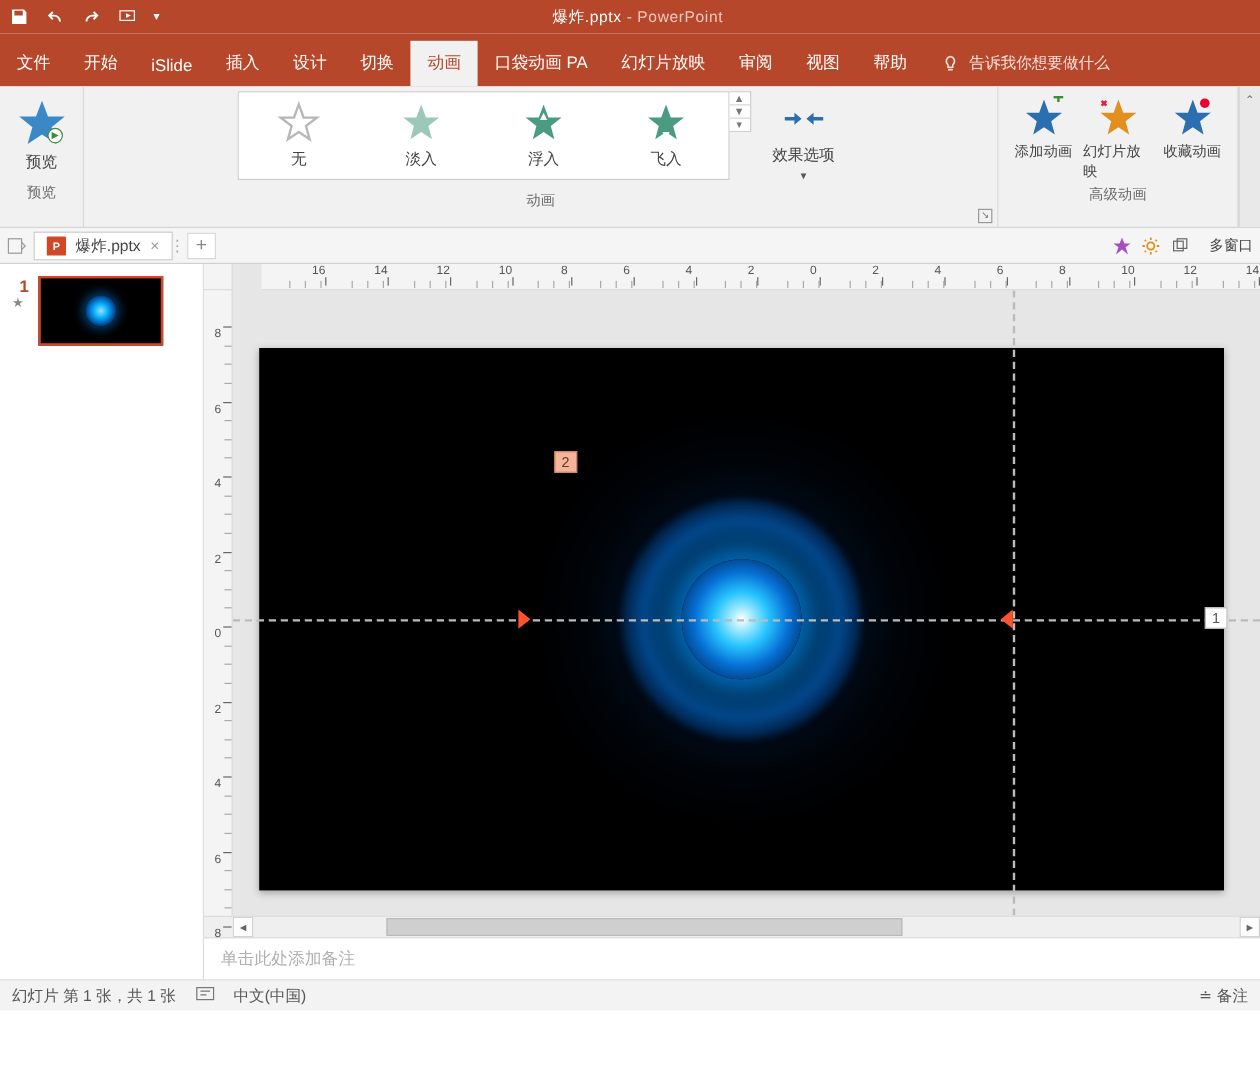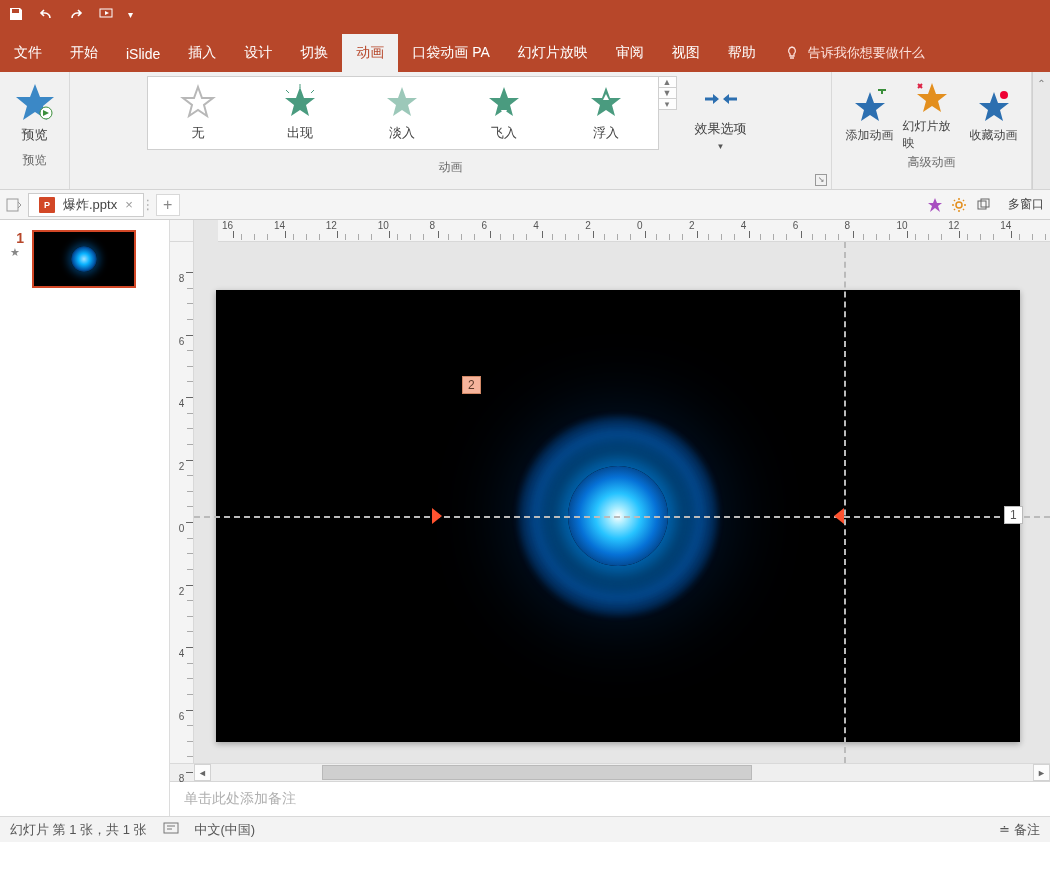--- a/index.html
+++ b/index.html
@@ -39,21 +39,21 @@
 .gallery-spin{width:18px;border:1px solid #cfcfcf;border-left:none;display:flex;flex-direction:column;}
 .gallery-spin div{flex:1;display:flex;align-items:center;justify-content:center;font-size:9px;color:#777;background:#fdfdfd;border-bottom:1px solid #cfcfcf;}
 .gallery-spin div:last-child{border-bottom:none;}
 
 .effect-opts{display:flex;flex-direction:column;align-items:center;gap:4px;padding:6px 8px;}
 .effect-opts svg{width:44px;height:34px;}
 .effect-opts .tri{font-size:8px;color:#555;}
 
 .dialog-launch{position:absolute;right:4px;bottom:3px;width:12px;height:12px;border:1px solid #999;font-size:8px;text-align:center;color:#777;line-height:10px;}
 
-.adv-btns{display:flex;gap:4px;align-items:center;}
+.adv-btns{display:flex;gap:4px;}
 .adv-btn{display:flex;flex-direction:column;align-items:center;width:58px;padding-top:4px;}
 .adv-btn svg{width:36px;height:36px;}
 .adv-btn .txt{font-size:12px;margin-top:2px;}
 
 .ribbon-collapse{width:18px;background:#e9e9e9;border-left:1px solid #d0d0d0;display:flex;align-items:flex-start;justify-content:center;padding-top:6px;font-size:10px;color:#777;}
 
 
 .docsbar{height:30px;background:#f5f5f5;border-bottom:1px solid #d0d0d0;display:flex;align-items:center;}
 .docicon{width:28px;height:100%;display:flex;align-items:center;justify-content:center;}
 .doctab{height:24px;display:flex;align-items:center;gap:8px;padding:0 10px;border:1px solid #ccc;background:#fff;font-size:13px;}
@@ -68,21 +68,21 @@
 .workspace{display:flex;height:596px;}
 .thumbs{width:170px;background:#fff;border-right:1px solid #dcdcdc;padding:10px;}
 .thumb-item{display:flex;gap:8px;}
 .thumb-num{width:14px;text-align:right;color:#b7472a;font-weight:bold;font-size:14px;}
 .thumb-star{font-size:11px;color:#888;}
 .thumb{width:104px;height:58px;border:2px solid #d24726;background:#000;position:relative;display:flex;align-items:center;justify-content:center;}
 .thumb .orb{width:26px;height:26px;border-radius:50%;background:radial-gradient(circle,#9fe0ff 0%,#0ab3ff 30%,#0156a8 60%,#000 85%);box-shadow:0 0 8px 3px rgba(0,144,255,0.4);}
 
 .editor{flex:1;background:#e6e6e6;position:relative;display:flex;flex-direction:column;}
 .hruler{height:22px;background:#f4f4f4;border-bottom:1px solid #d8d8d8;position:relative;margin-left:24px;overflow:hidden;}
-.hruler .tick{position:absolute;top:0;font-size:10px;color:#555;}
+.hruler .tick{position:absolute;top:0;font-size:10px;color:#555;margin-left:38px;}
 .hruler .tick .n{position:relative;left:-6px;}
 .hruler .tick .ln{width:1px;height:7px;background:#666;margin:0 auto;}
 .hruler .minor{position:absolute;top:14px;width:1px;height:6px;background:#aaa;}
 
 .stage-row{flex:1;display:flex;position:relative;}
 .vruler{width:24px;background:#f4f4f4;border-right:1px solid #d8d8d8;position:relative;}
 .vruler .tick{position:absolute;left:0;font-size:10px;color:#555;width:100%;text-align:center;}
 .vruler .tick .ln{height:1px;width:7px;background:#666;float:right;}
 .vruler .minor{position:absolute;right:0;height:1px;width:6px;background:#aaa;}
 
@@ -124,20 +124,23 @@
           <path fill="none" stroke="#fff" stroke-width="1.6" d="M12 12a5 5 0 0 0-5-5H3m3-3L3 7l3 3"></path>
         </svg></span>
     <span class="ico"><svg viewBox="0 0 16 16">
           <path fill="none" stroke="#fff" stroke-width="1.6" d="M4 12a5 5 0 0 1 5-5h4m-3-3 3 3-3 3"></path>
         </svg></span>
     <span class="ico"><svg viewBox="0 0 16 16">
           <rect x="2" y="3" width="12" height="8" fill="none" stroke="#fff"></rect>
           <path d="M7 5l4 2-4 2z" fill="#fff"></path>
         </svg></span>
     <span style="font-size:10px;">▾</span>
+  </div>
+  <div class="title">
+    <span class="doc">爆炸.pptx</span><span class="app"> - </span><span class="app">PowerPoint</span>
   </div>
   <div style="width:120px"></div>
 </div>
 
 <div class="ribbontabs">
   <div class="tab">文件</div>
   <div class="tab">开始</div>
   <div class="tab">iSlide</div>
   <div class="tab">插入</div>
   <div class="tab">设计</div>
@@ -176,48 +179,37 @@
     <div class="gallery-wrap">
       <div class="gallery">
         <div class="item">
           <svg viewBox="0 0 36 36">
               <polygon points="18,3 22,14 33,14 24,21 27,32 18,26 9,32 12,21 3,14 14,14" fill="none" stroke="#b8b8b8" stroke-width="2"></polygon>
             </svg>
           <div class="txt">无</div>
         </div>
         <div class="item">
           <svg viewBox="0 0 36 36">
-              <polygon points="18,3 22,14 33,14 24,21 27,32 18,26 9,32 12,21 3,14 14,14" fill="#4a9b7f"></polygon>
-              <g stroke="#4a9b7f">
-                <line x1="18" y1="0" x2="18" y2="4"></line>
-                <line x1="4" y1="6" x2="7" y2="9"></line>
-                <line x1="32" y1="6" x2="29" y2="9"></line>
-              </g>
-            </svg>
-          <div class="txt">出现</div>
-        </div>
-        <div class="item">
-          <svg viewBox="0 0 36 36">
               <polygon points="18,3 22,14 33,14 24,21 27,32 18,26 9,32 12,21 3,14 14,14" fill="#4a9b7f" opacity="0.55"></polygon>
             </svg>
           <div class="txt">淡入</div>
+        </div>
+        <div class="item">
+          <svg viewBox="0 0 36 36">
+              <polygon points="18,3 22,14 33,14 24,21 27,32 18,26 9,32 12,21 3,14 14,14" fill="#4a9b7f"></polygon>
+              <path d="M18 10l-3 6h6z" fill="#fff"></path>
+            </svg>
+          <div class="txt">浮入</div>
         </div>
         <div class="item">
           <svg viewBox="0 0 36 36">
               <polygon points="18,3 22,14 33,14 24,21 27,32 18,26 9,32 12,21 3,14 14,14" fill="#4a9b7f"></polygon>
               <path d="M18 32l-3-6h6z" fill="#fff"></path>
             </svg>
           <div class="txt">飞入</div>
-        </div>
-        <div class="item">
-          <svg viewBox="0 0 36 36">
-              <polygon points="18,3 22,14 33,14 24,21 27,32 18,26 9,32 12,21 3,14 14,14" fill="#4a9b7f"></polygon>
-              <path d="M18 10l-3 6h6z" fill="#fff"></path>
-            </svg>
-          <div class="txt">浮入</div>
         </div>
       </div>
       <div class="gallery-spin">
         <div>▲</div>
         <div>▼</div>
         <div>▾</div>
       </div>
       <div class="effect-opts" style="margin-left:10px;">
         <svg viewBox="0 0 44 34">
             <path d="M6 17h12M26 17h12" stroke="#2c6fb0" stroke-width="3"></path>

